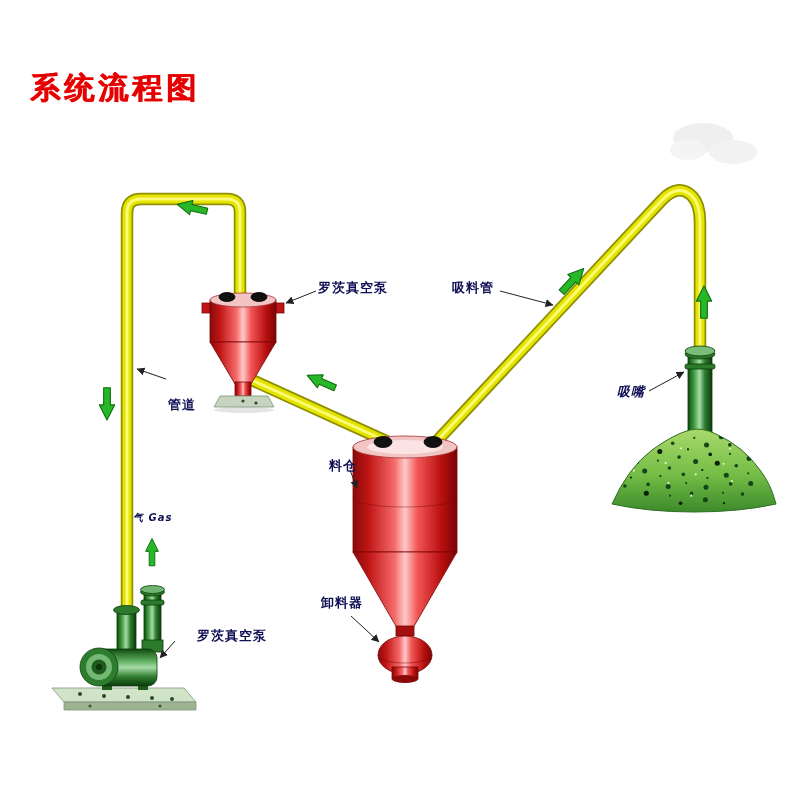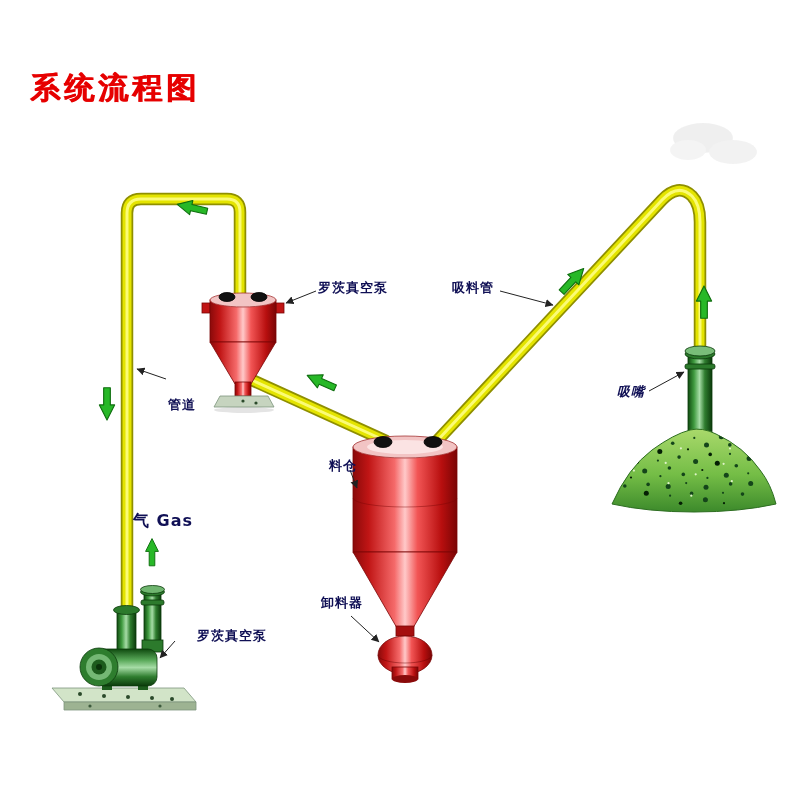--- a/index.html
+++ b/index.html
@@ -240,15 +240,15 @@
 
   <div class="page-title">系统流程图</div>
 
   <div class="lbl" style="left:318px;top:279px;">罗茨真空泵</div>
   <div class="lbl" style="left:452px;top:279px;">吸料管</div>
   <div class="lbl" style="left:168px;top:372px;margin-top:24px;">管道</div>
   <div class="lbl" style="left:617px;top:383px;font-style:italic;">吸嘴</div>
   <div class="lbl" style="left:329px;top:457px;">料仓</div>
   <div class="lbl" style="left:321px;top:594px;">卸料器</div>
   <div class="lbl" style="left:177px;top:627px;margin-left:20px;">罗茨真空泵</div>
-  <div class="lbl" style="left:133px;top:511px;font-size:16px;">气 Gas</div>
+  <div class="lbl" style="left:133px;top:511px;font-size:10px;font-style:italic;">气 Gas</div>
 
 </div>
 
 </body></html>

